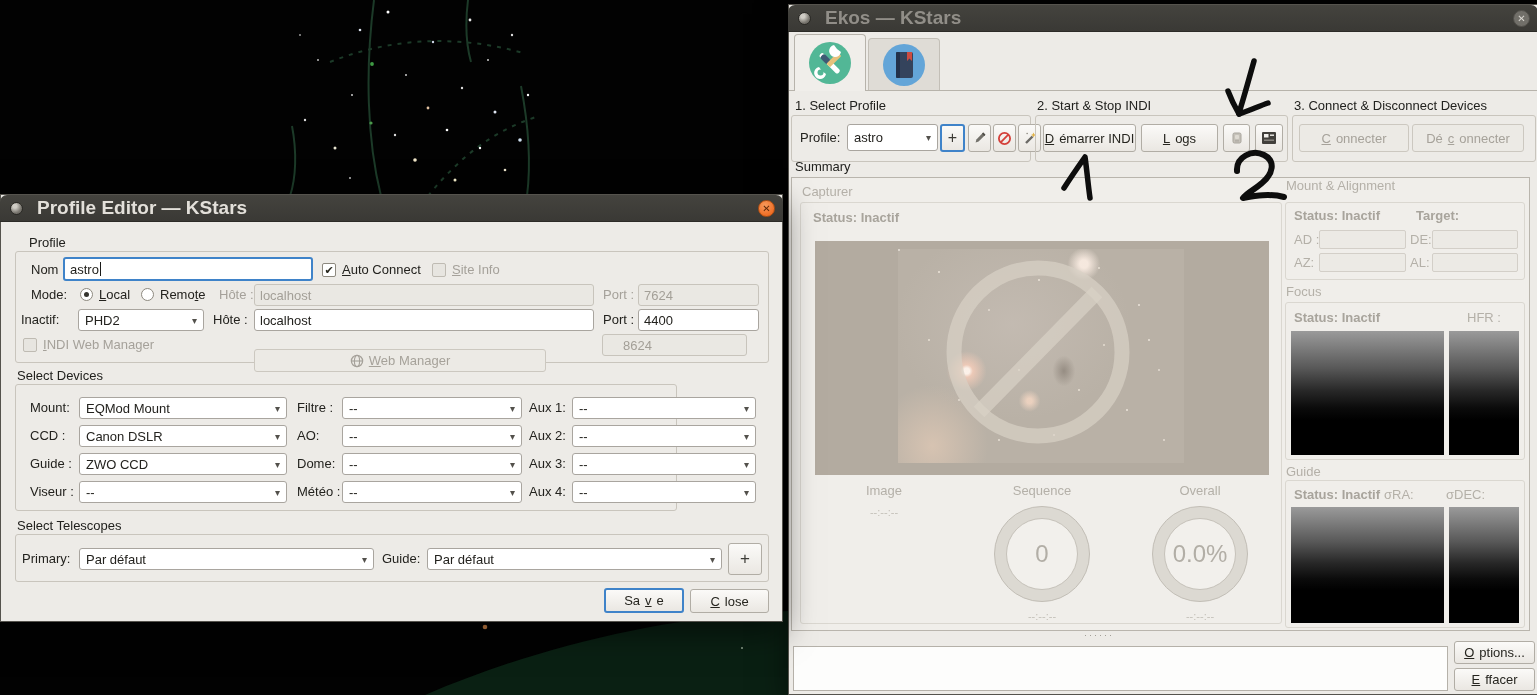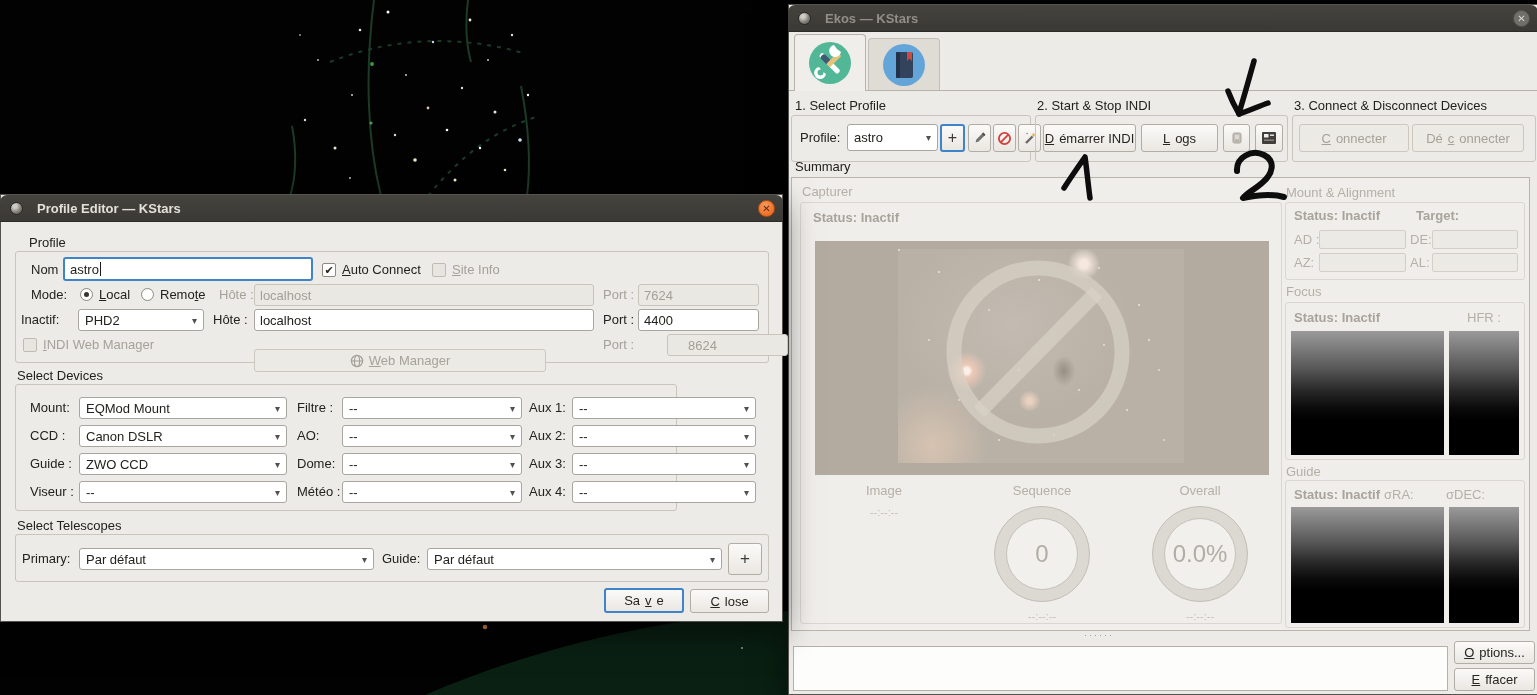--- a/index.html
+++ b/index.html
@@ -5,21 +5,21 @@
   * { margin:0; padding:0; box-sizing:border-box; }
   html,body { width:1537px; height:695px; overflow:hidden; }
   body { font-family:"Liberation Sans","DejaVu Sans",sans-serif; font-size:13px; color:#23221e; }
   .screen { position:relative; width:1537px; height:695px; background:#020202; overflow:hidden; }
   svg.layer { position:absolute; inset:0; }
   .anno { pointer-events:none; z-index:60; }
 
   
   .window { position:absolute; background:#edebe7; border:1px solid #55534d; box-shadow:0 10px 30px rgba(0,0,0,.55); z-index:10; }
   .titlebar { position:absolute; left:-1px; right:-1px; top:0; height:27px; background:linear-gradient(#44433e,#3a3935); border-bottom:1px solid #2c2b27; border-radius:7px 7px 0 0; display:flex; align-items:center; }
-  .titlebar .title { font-size:13px; font-weight:bold; margin-left:14px; }
+  .titlebar .title { font-size:19px; font-weight:bold; margin-left:14px; }
   .titlebar.active .title { color:#e3e0da; }
   .titlebar.inactive .title { color:#918e88; }
   .win-icon { width:13px; height:13px; border-radius:50%; margin-left:10px; background:radial-gradient(circle at 35% 30%, #cfccc5 0 18%, #7d7a73 60%, #55534d 100%); border:1px solid #2a2925; }
   .close-btn { margin-left:auto; margin-right:8px; width:17px; height:17px; border-radius:50%; display:flex; align-items:center; justify-content:center; font-size:10px; font-weight:bold; }
   .close-btn.orange { background:radial-gradient(circle at 40% 30%, #f89a5c, #ee6f27 70%); color:#5e2708; border:1px solid #b14f12; }
   .close-btn.gray { background:#716f69; color:#d9d7d1; border:1px solid #504e49; }
 
   .btn { position:absolute; display:flex; align-items:center; justify-content:center; gap:5px; background:linear-gradient(#fbfaf8,#eae7e2); border:1px solid #b1ada5; border-radius:3px; font-size:13px; color:#26251f; cursor:default; }
   .btn.disabled { background:#eceae5; color:#a6a29a; border-color:#ccc8c0; }
   .btn.focused { border:2px solid #3f83c9; }
@@ -247,21 +247,21 @@
           <div class="disab-t">Overall</div>
           <div class="pring">
             <div class="pinner">
                 <span class="pval">0.0%</span>
               </div>
           </div>
           <div class="ptime">--:--:--</div>
         </div>
       </div>
 
-      <div class="seclabel disab-t" style="left:494px; top:7px;">Mount &amp; Alignment</div>
+      <div class="seclabel disab-t" style="left:494px; top:0;">Mount &amp; Alignment</div>
       <div class="sumframe" style="left:493px; top:24px; width:240px; height:78px;">
         <span class="lbl disab-b" style="left:8px; top:2px;"><span>Status:</span>&nbsp;<span>Inactif</span></span>
         <span class="lbl disab-b" style="left:130px; top:2px;">Target:</span>
         <span class="lbl disab-t" style="left:8px; top:27px; height:19px; line-height:19px;">AD :</span>
         <div class="minifield" style="left:33px; top:27px; width:87px;"></div>
         <span class="lbl disab-t" style="left:124px; top:27px; height:19px; line-height:19px;">DE:</span>
         <div class="minifield" style="left:146px; top:27px; width:86px;"></div>
         <span class="lbl disab-t" style="left:8px; top:50px; height:19px; line-height:19px;">AZ:</span>
         <div class="minifield" style="left:33px; top:50px; width:87px;"></div>
         <span class="lbl disab-t" style="left:124px; top:50px; height:19px; line-height:19px;">AL:</span>
@@ -337,21 +337,21 @@
     <span class="lbl glabel" style="left:42px; top:139px;"><u>I</u>NDI Web Manager</span>
     <div class="btn disabled" style="left:253px; top:154px; width:292px; height:23px;">
       <svg width="14" height="14" viewBox="0 0 14 14">
         <circle cx="7" cy="7" r="5.6" fill="none" stroke="#a5a19a" stroke-width="1.3"></circle>
         <ellipse cx="7" cy="7" rx="2.6" ry="5.6" fill="none" stroke="#a5a19a" stroke-width="1.1"></ellipse>
         <line x1="1.4" y1="7" x2="12.6" y2="7" stroke="#a5a19a" stroke-width="1.1"></line>
       </svg>
       <span><u>W</u>eb Manager</span>
     </div>
     <span class="lbl glabel" style="left:602px; top:139px;">Port :</span>
-    <div class="tinput disabled" style="left:666px; top:139px; width:121px;padding-left:20px;">8624</div>
+    <div class="tinput disabled" style="left:601px; top:139px; width:145px;padding-left:20px;">8624</div>
 
     <div class="seclabel" style="left:16px; top:173px;">Select Devices</div>
     <div class="gframe" style="left:14px; top:189px; width:662px; height:127px;">
       <span class="lbl" style="left:14px; top:12px;">Mount:</span>
       <div class="combo" style="left:63px; top:12px; width:208px;gap:20px;">
           <span>EQMod Mount</span>
           <span class="arr">▾</span>
         </div>
       <span class="lbl" style="left:281px; top:12px;">Filtre :</span>
       <div class="combo" style="left:326px; top:12px; width:180px;">

